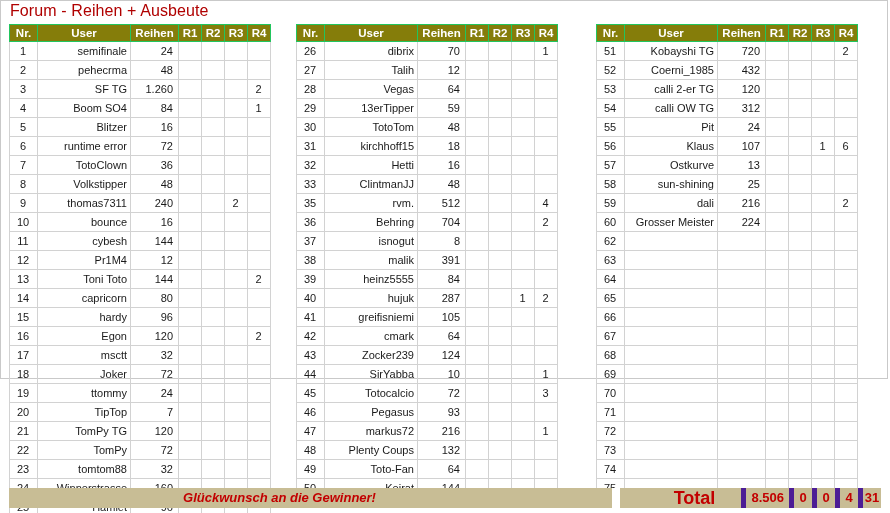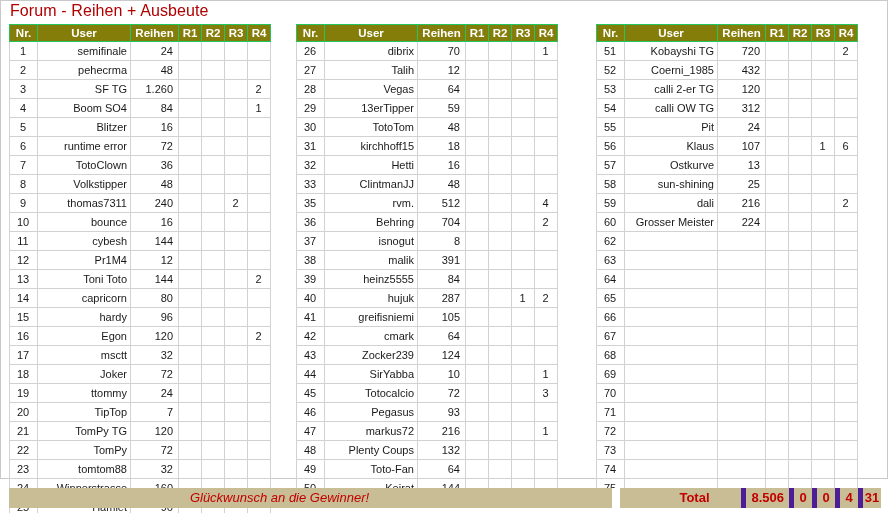--- a/index.html
+++ b/index.html
@@ -9,21 +9,21 @@
   }
   body {
     width: 890px;
     height: 513px;
     font-family: "Liberation Sans", sans-serif;
     overflow: hidden;
   }
   #page {
     position: relative;
     width: 888px;
-    height: 479px;
+    height: 379px;
     border: 1px solid #c9c9c9;
     box-sizing: border-box;
     background: #ffffff;
   }
   #title {
     position: absolute;
     left: 9px;
     top: 1px;
     font-size: 16px;
     color: #b00000;
@@ -83,21 +83,21 @@
   }
   #footer-inner {
     display: flex;
     width: 100%;
     height: 100%;
   }
   .f-msg {
     flex: 1 1 auto;
     background: #c8bd95;
     color: #c20000;
-    font-weight: normal;
+    font-weight: bold;
     font-style: italic;
     font-size: 13px;
     line-height: 20px;
     text-align: center;
     padding-right: 62px;
     box-sizing: border-box;
     white-space: nowrap;
   }
   .f-gap {
     width: 8px;
@@ -107,21 +107,21 @@
   .f-blank {
     width: 28px;
     background: #c8bd95;
     flex: 0 0 auto;
   }
   .f-label {
     width: 93px;
     background: #c8bd95;
     color: #c20000;
     font-weight: bold;
-    font-size: 13px;
+    font-size: 18px;
     line-height: 20px;
     text-align: center;
     flex: 0 0 auto;
   }
   .f-val {
     background: #c8bd95;
     color: #c20000;
     font-weight: bold;
     font-size: 13px;
     line-height: 20px;

